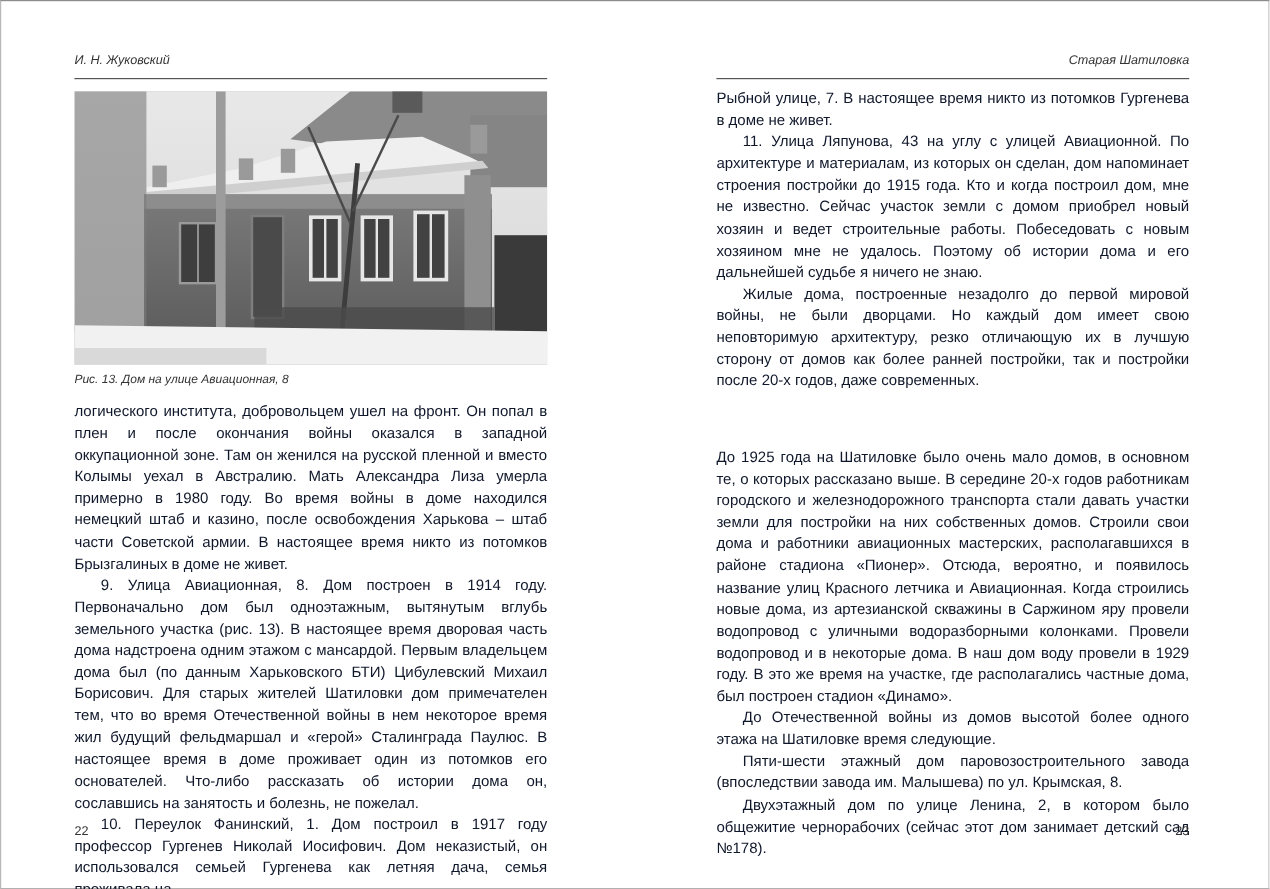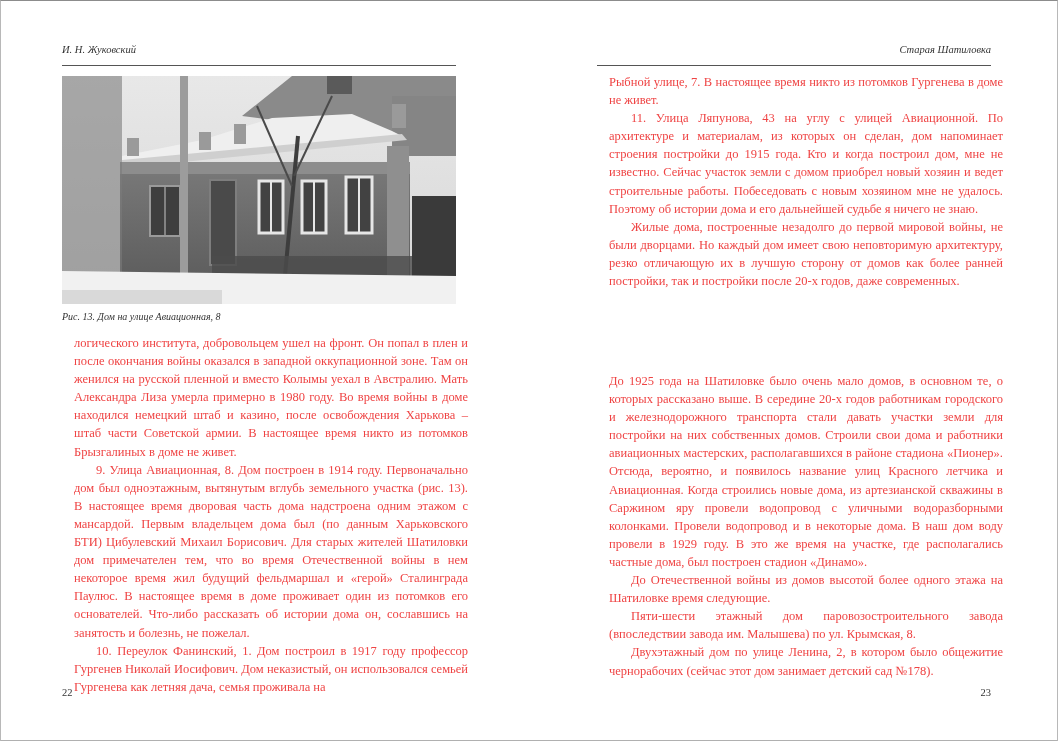--- a/index.html
+++ b/index.html
@@ -6,41 +6,41 @@
   body {
     width:1058px; height:741px; overflow:hidden; background:#ffffff;
     font-family:"Liberation Sans", "DejaVu Sans", sans-serif; color:#1e1e1e;
     position:relative;
   }
   .frame {
     position:absolute; left:0; top:0; width:1056px; height:739px;
     border-top:1px solid #8c8c8c; border-left:1px solid #b8b8b8;
     border-right:1px solid #b8b8b8; border-bottom:2px solid #b0b0b0;
   }
-  .page { position:absolute; top:0; height:524px;font-family:Liberation Serif, serif; }
+  .page { position:absolute; top:0; height:524px; }
   .page.left { left:62px; width:394px; }
   .page.right { left:597px; width:394px; }
   .running-head {
     position:absolute; top:44px; font-size:10.5px; font-style:italic; color:#333;
   }
   .left .running-head { left:0; }
   .right .running-head { right:0; }
   .head-rule {
     position:absolute; top:65px; left:0; width:394px; height:1px; background:#555;
   }
   .photo {
     position:absolute; left:0; top:76px; width:394px; height:228px;
     background:#cfcfcf; overflow:hidden;
   }
   .caption {
     position:absolute; left:0; top:311px; font-size:10px; font-style:italic; color:#333;
   }
   .body-text {
-    position:absolute; left:12px; width:394px; font-size:12.5px; line-height:18.1px;
-    text-align:justify; color:#ef4444;
+    position:absolute; left:0; width:394px; font-size:12.5px; line-height:18.1px;
+    text-align:justify; color:#0f172a;
   }
   .body-text p { margin:0; }
   .body-text p.ind { text-indent:22px; }
   .left .body-text { top:334px; }
   .right .r1 { top:73px; }
   .right .r2 { top:372px; }
   .section-heading {
     position:absolute; left:0; top:321px; font-size:13.5px; font-weight:bold;
     line-height:18px; color:#111; font-variant:small-caps; letter-spacing:0.1px;
   }

